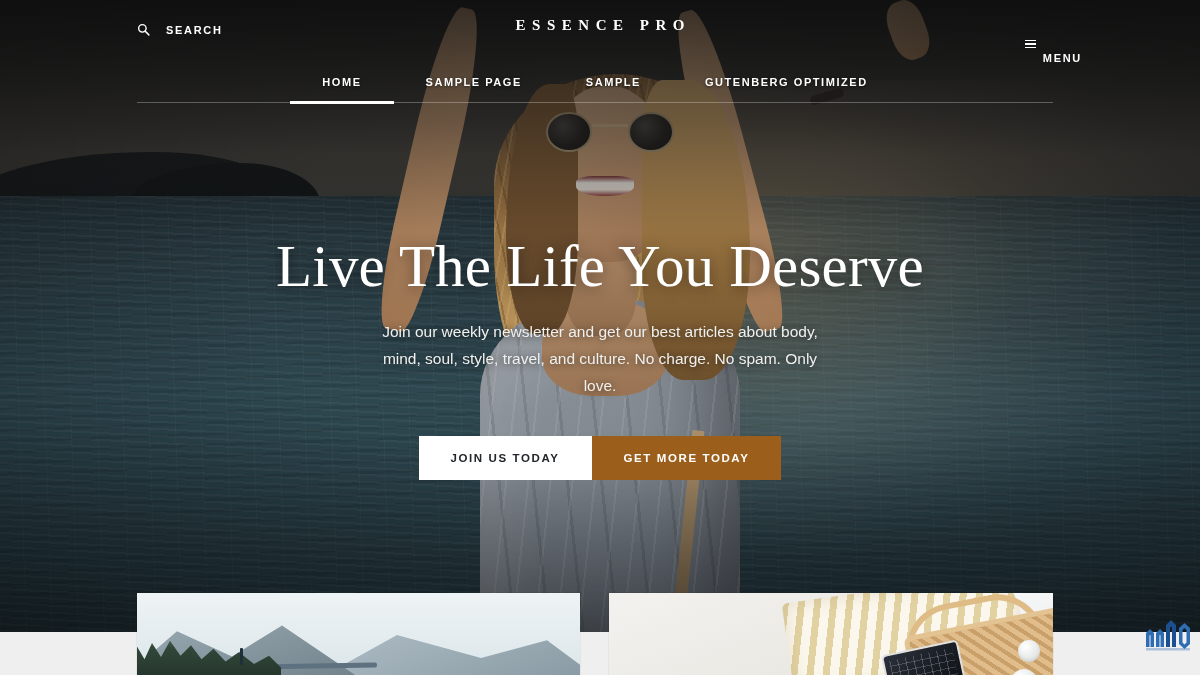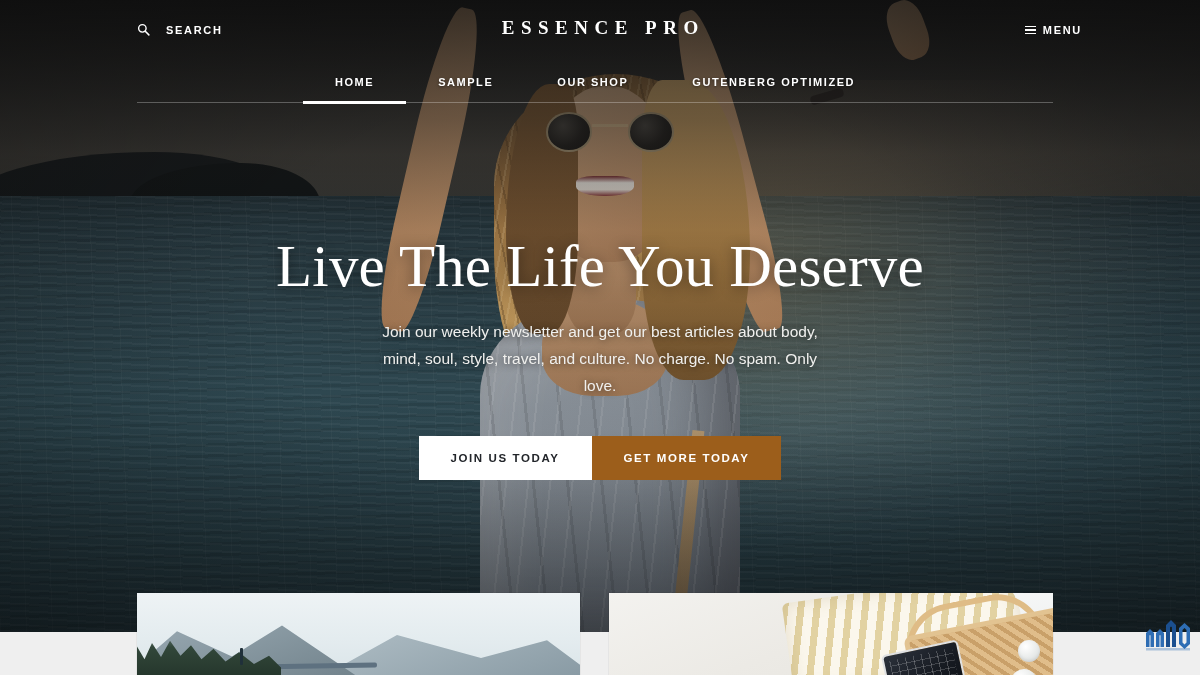--- a/index.html
+++ b/index.html
@@ -172,29 +172,29 @@
     display: flex; align-items: center; gap: 16px;
     color: #fff; cursor: pointer;
   }
   .search-btn .label {
     font-size: 11px; font-weight: 700; letter-spacing: 1.7px; color: #fff;
   }
   .mag { width: 13px; height: 13px; display: block; }
   .brand {
     position: absolute; left: 0; right: 0; top: 17px; text-align: center;
     font-family: "Liberation Serif", serif;
-    font-size: 19px; font-weight: 700; letter-spacing: 6.5px;
+    font-size: 15px; font-weight: 700; letter-spacing: 6.5px;
     color: #ffffff; text-indent: 6.5px;
   }
   .menu-btn {
     position: absolute; right: 118px; top: 24px;
     display: flex; align-items: center; gap: 7px; color: #fff; cursor: pointer;
   }
   .menu-btn .label {
-    font-size: 11px; font-weight: 700; letter-spacing: 1.7px;
+    font-size: 11px; font-weight: 700; letter-spacing: 1.7px; margin-top: 28px;
   }
   .hamburger { display: flex; flex-direction: column; gap: 2px; width: 11px; }
   .hamburger i { display: block; height: 1.5px; background: #fff; width: 100%; }
 
   
   .navwrap {
     position: absolute; left: 137px; top: 68px; width: 916px; z-index: 20;
     border-bottom: 1px solid rgba(255,255,255,0.28);
   }
   .nav { display: flex; justify-content: center; gap: 0; }
@@ -394,22 +394,22 @@
           <i></i>
           <i></i>
       </span>
       <span class="label">MENU</span>
     </div>
   </div>
 
   <div class="navwrap">
     <nav class="nav">
       <div class="nav-item active">HOME</div>
+      <div class="nav-item">SAMPLE PAGE</div>
       <div class="nav-item">SAMPLE</div>
-      <div class="nav-item">OUR SHOP</div>
       <div class="nav-item">GUTENBERG OPTIMIZED</div>
     </nav>
   </div>
 
   <div class="hero-content">
     <h1 class="hero-title">Live The Life You Deserve</h1>
     <p class="hero-sub">Join our weekly newsletter and get our best articles about body, mind, soul, style, travel, and culture. No charge. No spam. Only love.</p>
     <div class="hero-buttons">
       <button class="btn btn-primary">JOIN US TODAY</button>
       <button class="btn btn-secondary">GET MORE TODAY</button>

